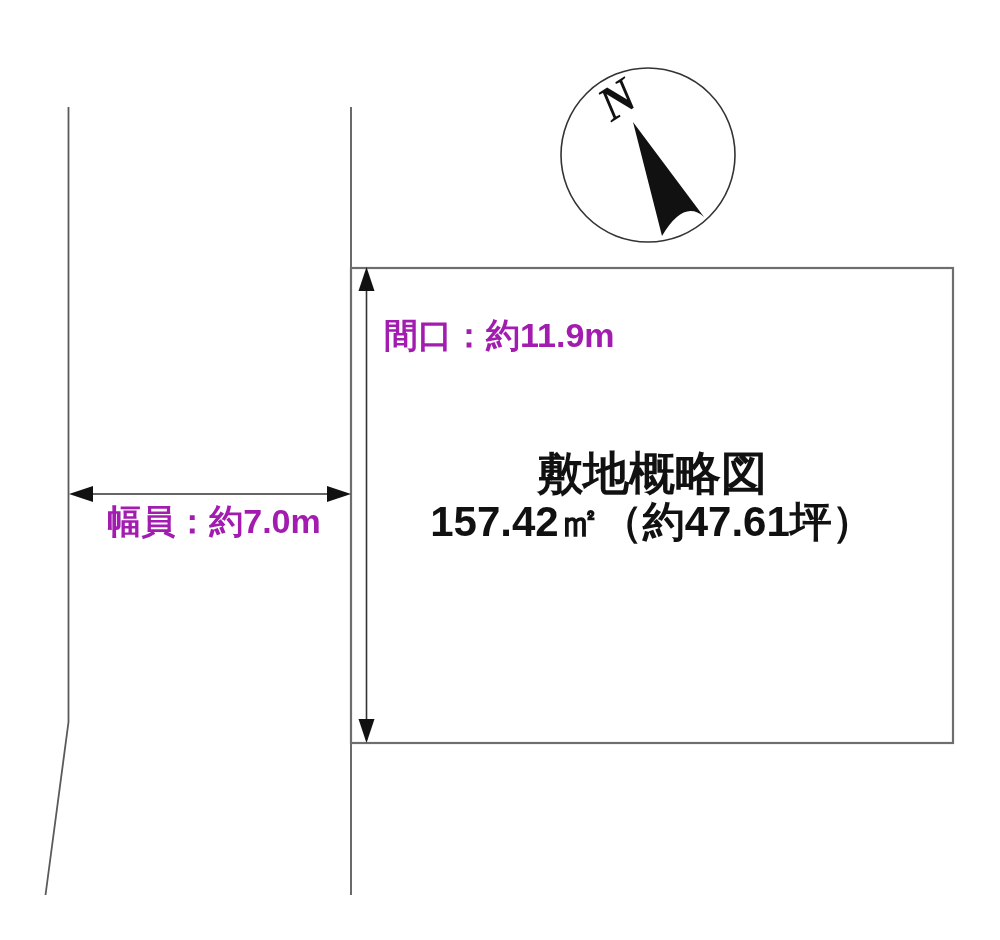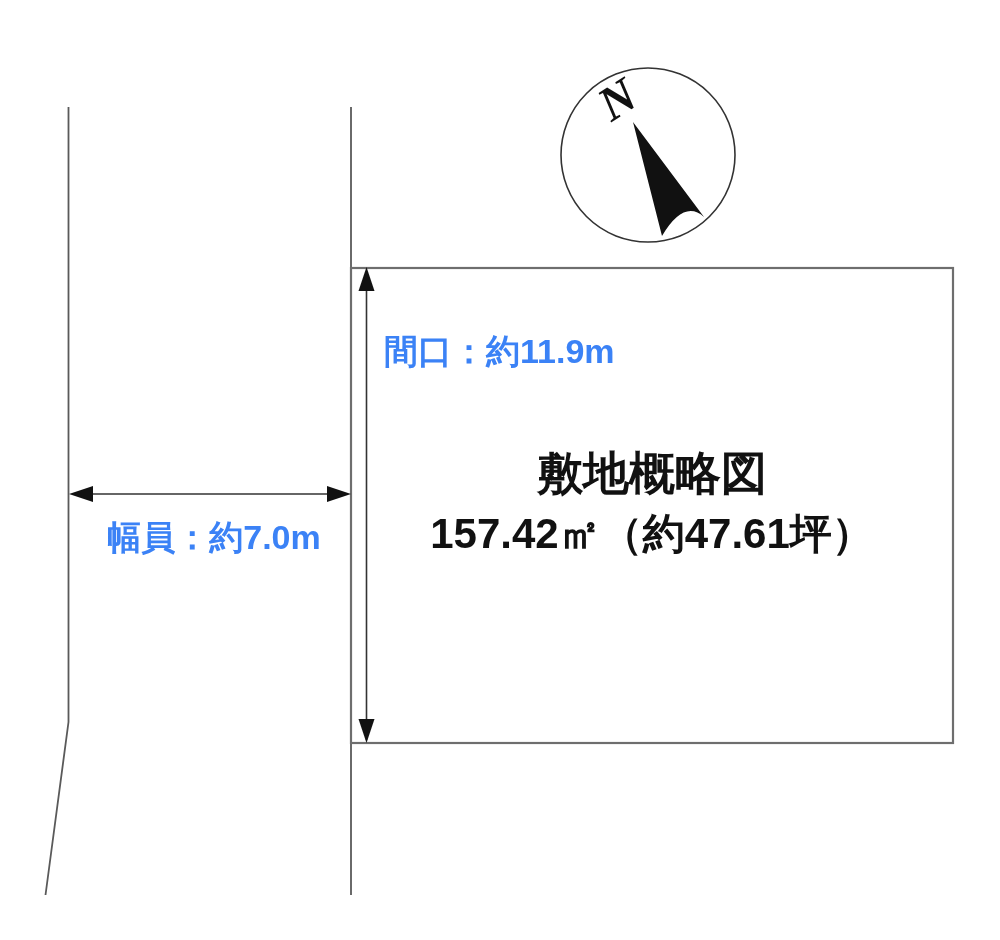--- a/index.html
+++ b/index.html
@@ -19,24 +19,23 @@
   svg.drawing {
     position: absolute;
     left: 0;
     top: 0;
     width: 1000px;
     height: 940px;
   }
   .label {
     position: absolute;
     font-weight: 700;
-    color: #3b82f6;
+    color: #a21caf;
     white-space: nowrap;
     line-height: 1;
-    margin-top: 16px;
   }
   .frontage-label {
     left: 384px;
     top: 318px;
     font-size: 34px;
   }
   .road-width-label {
     left: 68px;
     top: 504px;
     width: 292px;
@@ -56,21 +55,21 @@
     color: #111111;
   }
   .plot-title {
     font-size: 46px;
     line-height: 1.02;
     font-weight: 700;
   }
   .plot-area {
     font-size: 42px;
     line-height: 1.05;
-    margin-top: 15px;
+    margin-top: 3px;
     font-weight: 700;
   }
   .compass-north-text {
     font-family: "Liberation Serif", "DejaVu Serif", serif;
     font-style: italic;
     font-weight: 700;
     font-size: 48px;
   }
 </style>
 </head>

